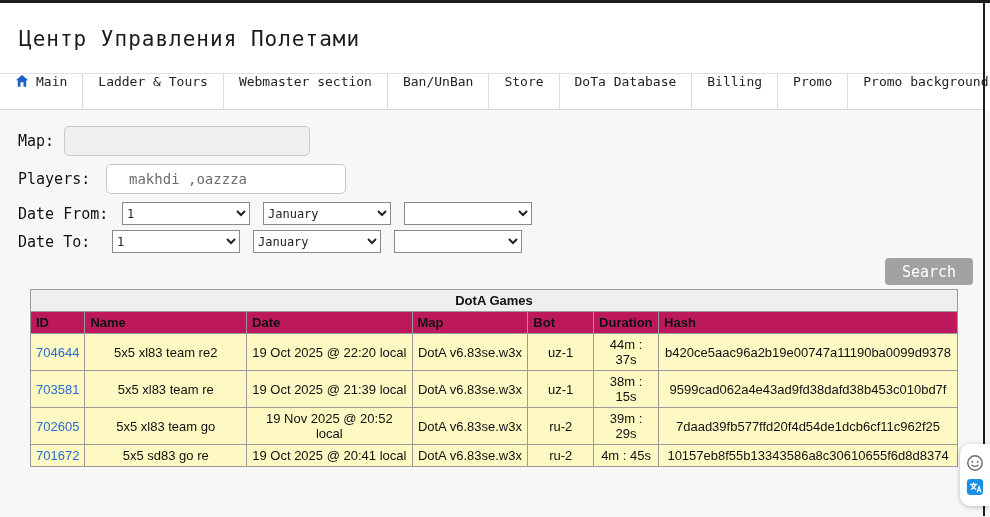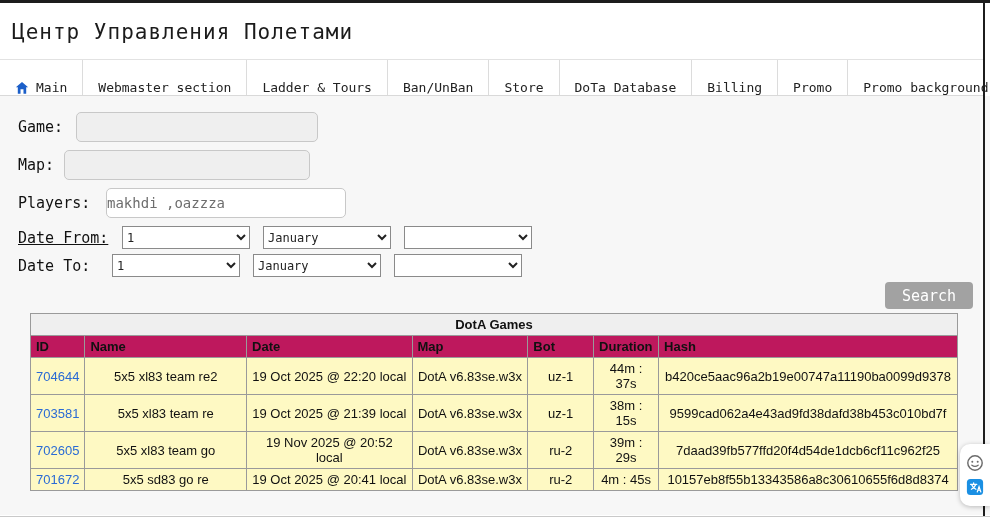--- a/index.html
+++ b/index.html
@@ -12,53 +12,53 @@
     position:absolute; inset:0;
     border-top:3px solid #1c1c1c;
     border-bottom:1px solid #c9c9c9;
   }
   .right-edge {
     position:absolute; top:0; right:5px; width:2px; height:100%;
     background:#1c1c1c; z-index:2;
   }
   
   .page-title {
-    margin:4px; padding:13px 20px 11px 8px;
+    margin:11px; padding:13px 20px 11px 8px;
     font-size:21px; font-weight:normal; color:#1b1b1b;
     letter-spacing:1px;
   }
   
   .tabbar {
     display:flex; align-items:stretch; height:37px;
     border-top:1px solid #e2e2e2; border-bottom:1px solid #d9d9d9;
     margin-right:7px; background:#ffffff;
   }
   .tab {
-    display:flex; align-items:flex-end; gap:7px;
+    display:flex; align-items:flex-start; gap:7px;
     padding:0 15px; font-size:13px; color:#222;
     border-right:1px solid #dcdcdc; cursor:pointer; white-space:nowrap;
   }
   .tab:first-child { border-left:none; }
   .home-ic svg { display:block; }
   
   .content {
     background:#f7f7f7; height:calc(100% - 94px);
     padding:16px 7px 0 18px; position:relative;
   }
   .frow { display:flex; align-items:center; margin-bottom:8px; font-size:15px; color:#111; }
   .frow label { display:inline-block; }
   .lbl-game { width:58px; }
   .lbl-map { width:46px; }
   .lbl-players { width:88px; }
-  .lbl-datefrom { width:104px;text-decoration:underline; }
+  .lbl-datefrom { width:104px; }
   .lbl-dateto { width:94px; }
   .txt {
     height:30px; border:1px solid #c8c8c8; border-radius:5px;
     background:#efefef; font-family:"DejaVu Sans Mono", monospace;
-    font-size:14px; padding:0 0; color:#555; outline:none;
+    font-size:14px; padding:0 22px; color:#555; outline:none;
   }
   .txt.white { background:#ffffff; color:#6e6e6e; }
   .in-game { width:242px; }
   .in-map { width:246px; }
   .in-players { width:240px; }
   .sel {
     width:128px; height:23px; margin-right:13px;
     font-family:"DejaVu Sans Mono", monospace; font-size:12px;
     border:1px solid #8a8a8a; background:#ffffff; color:#222;
   }
@@ -103,26 +103,26 @@
   <div class="tabbar">
     <div class="tab">
       <span class="home-ic">
         <svg width="14" height="14" viewBox="0 0 16 16">
             <path d="M8 1 L15 7.2 H12.8 V14.5 H9.7 V9.4 H6.3 V14.5 H3.2 V7.2 H1 Z" fill="#1b5fc9"></path>
           </svg>
       </span>
       <span>Main</span>
     </div>
     <div class="tab">
+        <span>Ladder &amp; Tours</span>
+      </div>
+    <div class="tab">
         <span>Webmaster section</span>
       </div>
     <div class="tab">
-        <span>Ladder &amp; Tours</span>
-      </div>
-    <div class="tab">
         <span>Ban/UnBan</span>
       </div>
     <div class="tab">
         <span>Store</span>
       </div>
     <div class="tab">
         <span>DoTa Database</span>
       </div>
     <div class="tab">
         <span>Billing</span>
@@ -130,24 +130,20 @@
     <div class="tab">
         <span>Promo</span>
       </div>
     <div class="tab">
         <span>Promo background</span>
       </div>
   </div>
 
   <div class="content">
 
-    <div class="frow">
-      <label class="lbl-game">Game:</label>
-      <input class="txt in-game" type="text" style="">
-    </div>
 
     <div class="frow">
       <label class="lbl-map">Map:</label>
       <input class="txt in-map" type="text" style="">
     </div>
 
     <div class="frow">
       <label class="lbl-players">Players:</label>
       <input class="txt white in-players" type="text" value="makhdi ,oazzza" style="">
     </div>

